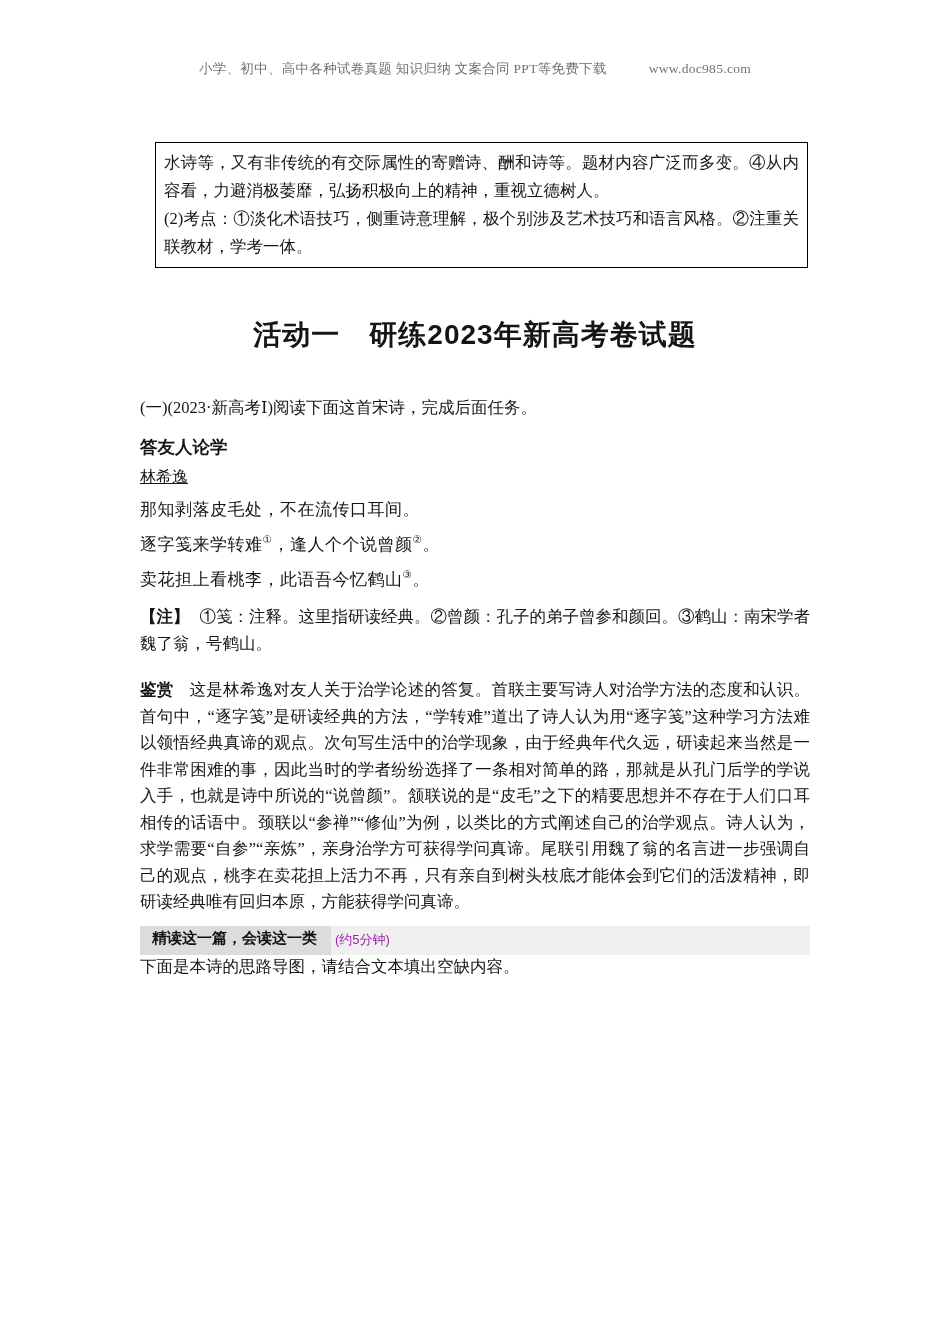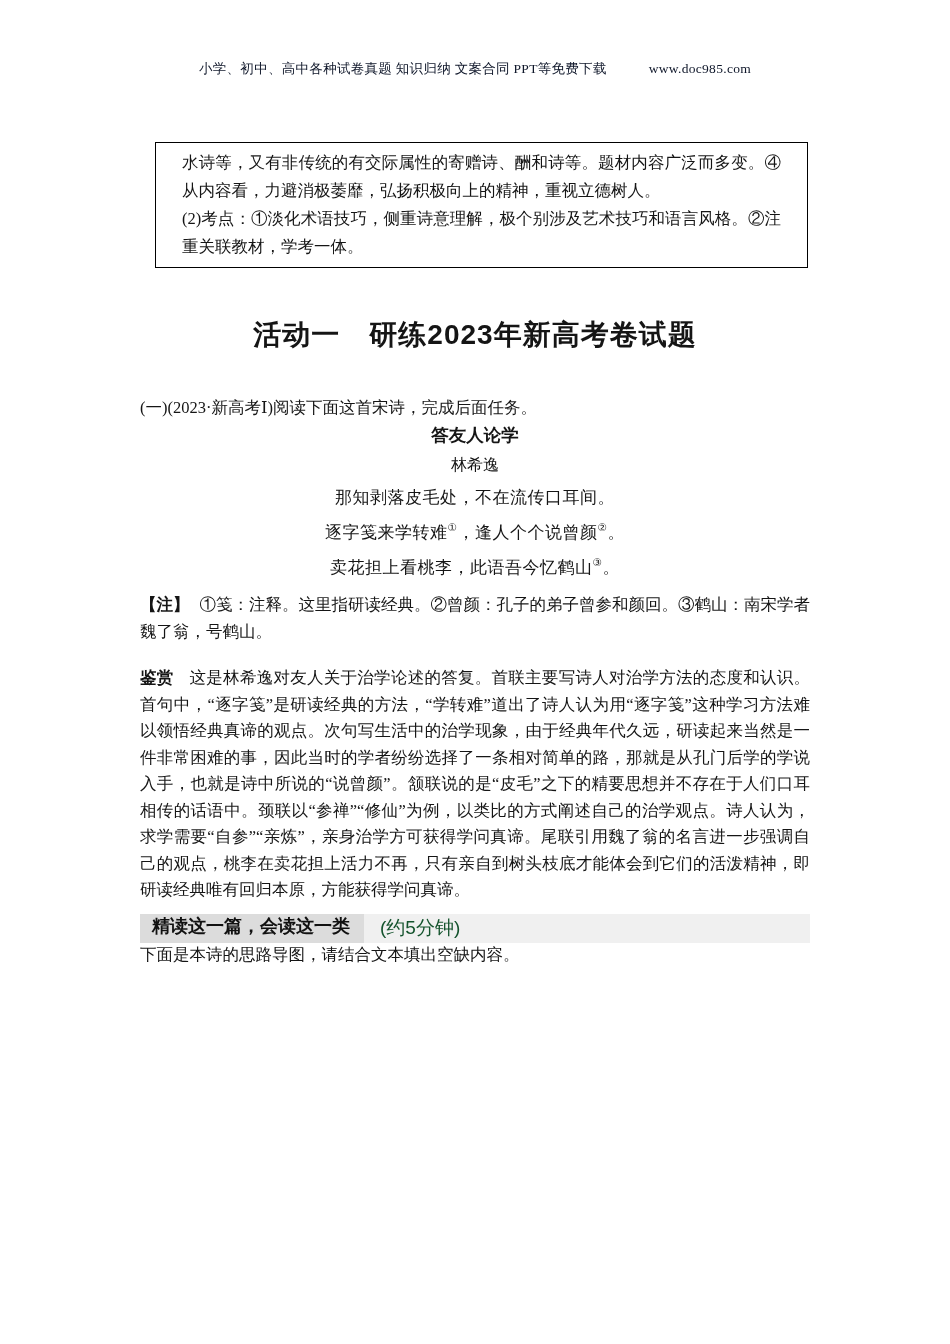--- a/index.html
+++ b/index.html
@@ -13,29 +13,29 @@
     margin:0 auto;
     background:#ffffff;
     padding:60px 140px 0 140px;
     overflow:hidden;
     position:relative;
   }
   
   .doc-header {
     display:flex; justify-content:center; align-items:baseline;
     gap:42px;
-    font-size:13.5px; color:#0f172a;
+    font-size:13.5px; color:#737373;
     letter-spacing:0.3px;
     white-space:nowrap;
   }
   
   .info-box {
     margin:64px 2px 0 15px;
     border:1.5px solid #000;
-    padding:6px 26px;
+    padding:6px 8px;
     font-size:16.5px;
     line-height:28px;
     text-align:justify;
   }
   .info-box p { text-align:justify; }
   
   .section-title {
     margin-top:50px;
     text-align:center;
     font-size:28px;
@@ -43,26 +43,26 @@
     letter-spacing:1px;
     line-height:34px;
     font-family:"Liberation Sans","DejaVu Sans",sans-serif;
   }
   .task-intro {
     margin-top:44px;
     font-size:16.5px;
     line-height:24px;
   }
   
-  .poem { margin-top:0; text-align:center; }
+  .poem { margin-top:12px; text-align:left; }
   .poem-title {
     font-size:17.5px; font-weight:bold; line-height:30px;
     font-family:"Liberation Sans","DejaVu Sans",sans-serif;
   }
-  .poem-author { font-size:16px; line-height:30px; }
+  .poem-author { font-size:16px; line-height:30px;text-decoration:underline; }
   .poem-line { font-size:17px; line-height:35px; letter-spacing:0.5px; }
   .poem-line sup { font-size:0.62em; vertical-align:super; line-height:0; }
   
   .note {
     margin-top:6px;
     font-size:16.5px; line-height:27px;
     text-align:justify;
   }
   .note-label { font-weight:bold; margin-right:10px; }
   
@@ -78,28 +78,28 @@
     display:flex; align-items:center;
     background:#f0f0f0;
     height:29px;
     font-family:"Liberation Sans","DejaVu Sans",sans-serif;
   }
   .rb-title {
     background:#dcdcdc;
     height:100%;
     display:flex; align-items:center;
     font-weight:bold;
-    font-size:18px;
+    font-size:15px;
     padding:0 14px 4px 12px;
     color:#111;
   }
   .rb-time {
-    font-size:19px;
-    color:#14532d;
-    padding-left:16px;
+    font-size:13px;
+    color:#a21caf;
+    padding-left:4px;
   }
   .prompt {
     font-size:16.5px;
     line-height:24px;
   }
 </style>
 </head>
 <body>
 
 <div class="page">

